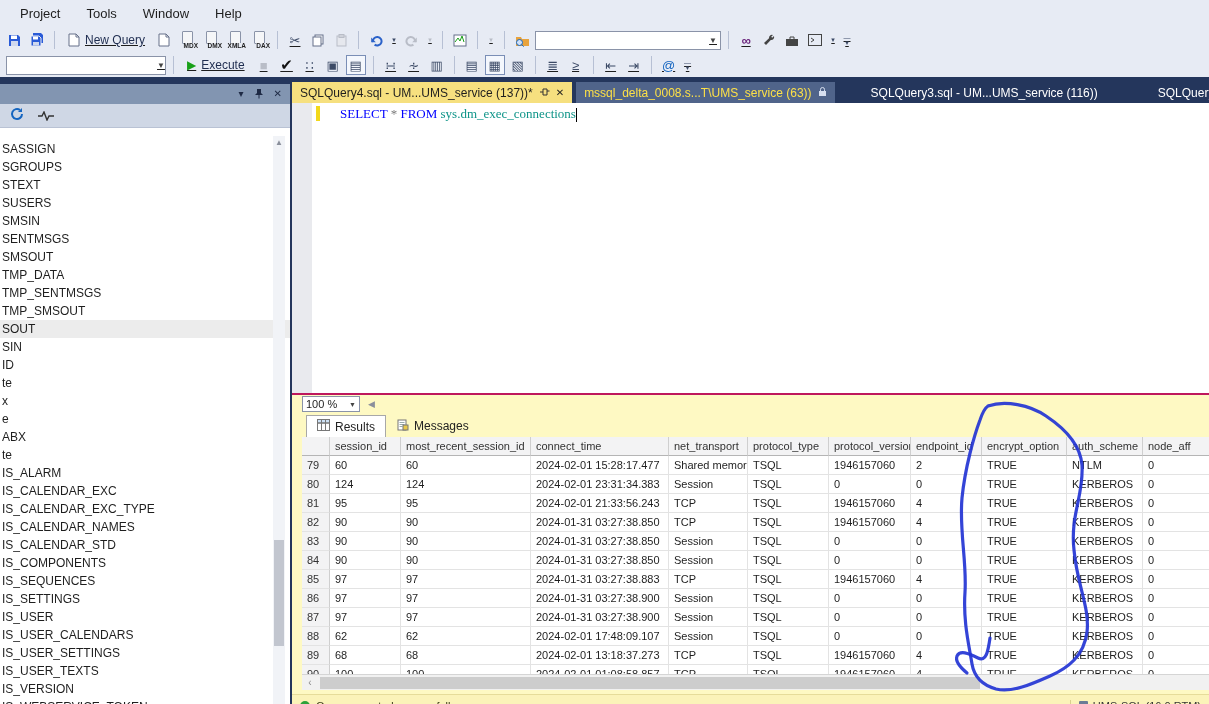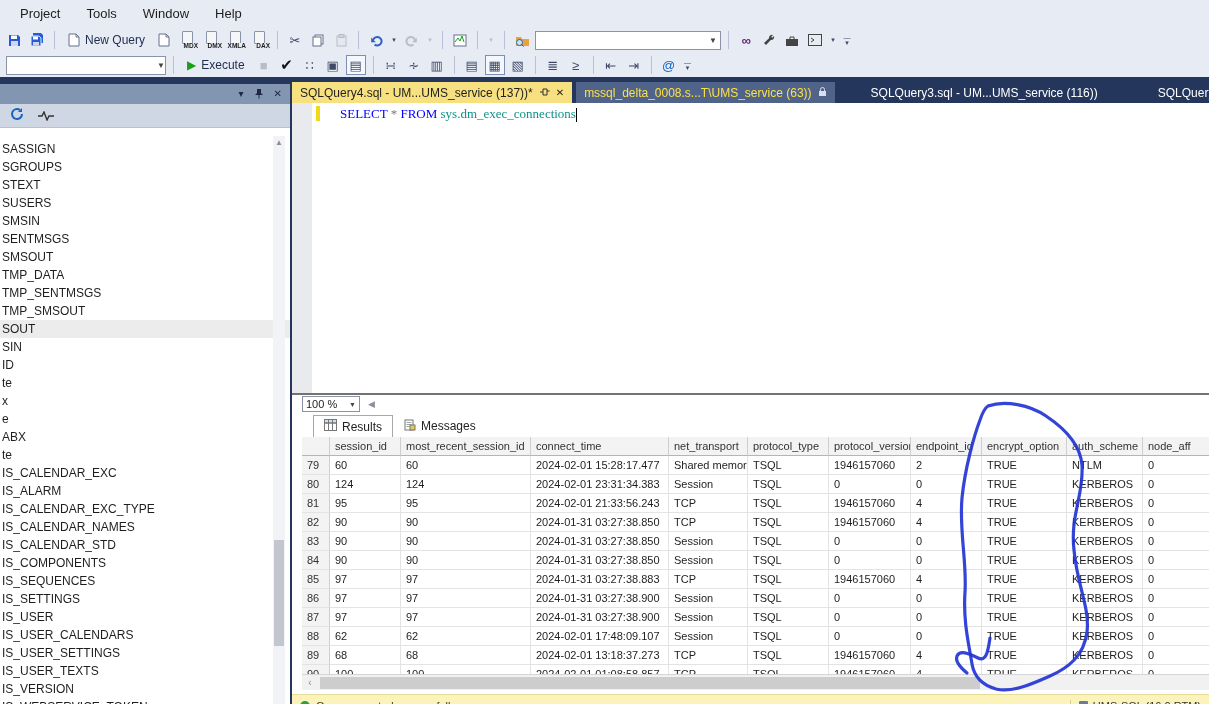--- a/index.html
+++ b/index.html
@@ -2,21 +2,21 @@
 <html><head>
 <meta charset="utf-8">
 <style>
   * { box-sizing: border-box; margin:0; padding:0; }
   html,body { width:1209px; height:704px; overflow:hidden; }
   body { position:relative; font-family:"Liberation Sans",sans-serif; background:#e7ebf4; color:#1e1e1e; }
 
   
   .menubar { position:absolute; top:0; left:0; width:100%; height:27px; display:flex; align-items:center; gap:26px; padding-left:20px; font-size:13px; background:#e7ebf4; }
   .menu-item { cursor:default; }
-  .toolbar { position:absolute; left:0; width:100%; height:26px; display:flex; align-items:center; gap:3px; padding-left:4px; background:#e7ebf4; font-size:12px; }
+  .toolbar { position:absolute; left:0; width:100%; height:26px; display:flex; align-items:center; gap:3px; padding-left:4px; background:#e7ebf4; font-size:12px;text-decoration:underline; }
   .toolbar1 { top:27px; }
   .toolbar2 { top:53px; border-bottom:2px solid #24365c; }
   .tsep { width:1px; height:18px; background:#b7c0d4; margin:0 4px; flex:0 0 auto; }
   .ticon { width:20px; height:20px; display:flex; align-items:center; justify-content:center; font-size:13px; color:#3c4a66; flex:0 0 auto; position:relative; }
   .ticon.disabled { color:#b9bdc7; }
   .ticon.pressed { border:1px solid #7a8eb6; background:#f4f7fd; }
   .tbtn { display:flex; align-items:center; gap:5px; padding:0 6px; height:22px; color:#1e2c4f; }
   .combo { height:19px; background:#fff; border:1px solid #8a93a8; display:flex; align-items:center; }
   .combo input { border:none; outline:none; flex:1; height:100%; font-size:11px; padding:0 4px; font-family:"Liberation Sans",sans-serif; background:transparent; }
   .combo .dd { width:14px; text-align:center; font-size:8px; color:#444; }
@@ -53,26 +53,26 @@
   .editor { position:absolute; top:21px; left:0; right:0; height:290px; background:#fff; }
   .gutter { position:absolute; left:0; top:0; bottom:0; width:20px; background:#e9eaee; }
   .modbar { position:absolute; left:24px; top:3px; width:4px; height:15px; background:#f2d81b; }
   .codeline { position:absolute; left:48px; top:3px; font-family:Liberation Serif, serif; font-size:13px; line-height:16px; white-space:pre; }
   .codeline .kw { color:#0000ff; }
   .codeline .op { color:#7a7a7a; }
   .codeline .obj { color:#0e9488; }
   .caret { display:inline-block; width:1px; height:14px; background:#000; vertical-align:middle; }
 
   
-  .results { position:absolute; top:311px; left:0; right:0; bottom:0; background:#ffffff; border-top:2px solid #737373; }
+  .results { position:absolute; top:311px; left:0; right:0; bottom:0; background:#fef9c3; border-top:2px solid #be185d; }
   .zoomrow { height:18px; display:flex; align-items:center; gap:8px; padding-left:10px; }
   .zoombox { width:58px; height:16px; background:#fff; border:1px solid #8a93a8; display:flex; align-items:center; justify-content:space-between; font-size:11px; padding:0 3px; }
   .zoombox .dd { font-size:7px; color:#444; }
   .hmini { color:#8a8f9b; font-size:9px; }
-  .rtabs { height:24px; display:flex; align-items:flex-end; padding-left:21px; font-size:12px; }
+  .rtabs { height:24px; display:flex; align-items:flex-end; padding-left:14px; font-size:12px; }
   .rtab { height:22px; display:flex; align-items:center; gap:5px; padding:0 10px; border:1px solid transparent; color:#222; }
   .rtab.active { background:#fff; border:1px solid #a8a8a8; border-bottom:none; }
   .gridwrap { position:absolute; top:42px; left:10px; right:0; height:237px; background:#fff; overflow:hidden; font-size:11px; }
   .grow { display:flex; height:19px; }
   .grow.partial { height:9px; overflow:hidden; }
   .gcell { flex:0 0 auto; height:19px; line-height:18px; padding-left:5px; border-right:1px solid #e3e3e3; border-bottom:1px solid #e3e3e3; overflow:hidden; white-space:nowrap; }
   .ghead .gcell { background:#f3f3f4; border-right:1px solid #cfcfcf; border-bottom:1px solid #b5b5b5; color:#333; }
   .gcell.rowhdr { background:#f3f3f4; border-right:1px solid #cfcfcf; color:#333; }
   .c0{width:28px}.c1{width:71px}.c2{width:130px}.c3{width:138px}.c4{width:79px}.c5{width:81px}.c6{width:82px}.c7{width:71px}.c8{width:85px}.c9{width:76px}.c10{width:84px}
   .hscroll { position:absolute; left:10px; right:0; top:279px; height:16px; background:#f1f1f1; border-top:1px solid #d5d5d5; display:flex; align-items:center; }
@@ -316,23 +316,23 @@
         <div class="sb-item"><span>te</span></div>
 
         <div class="sb-item"><span>x</span></div>
 
         <div class="sb-item"><span>e</span></div>
 
         <div class="sb-item"><span>ABX</span></div>
 
         <div class="sb-item"><span>te</span></div>
 
+        <div class="sb-item"><span>IS_ALARM</span></div>
+
         <div class="sb-item"><span>IS_CALENDAR_EXC</span></div>
-
-        <div class="sb-item"><span>IS_ALARM</span></div>
 
         <div class="sb-item"><span>IS_CALENDAR_EXC_TYPE</span></div>
 
         <div class="sb-item"><span>IS_CALENDAR_NAMES</span></div>
 
         <div class="sb-item"><span>IS_CALENDAR_STD</span></div>
 
         <div class="sb-item"><span>IS_COMPONENTS</span></div>
 
         <div class="sb-item"><span>IS_SEQUENCES</span></div>

